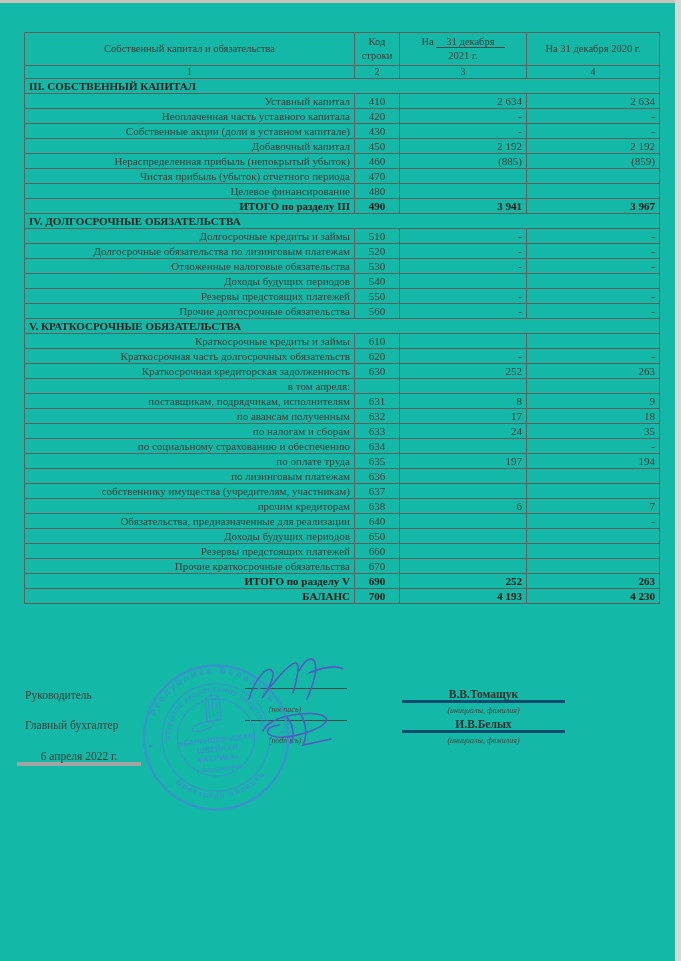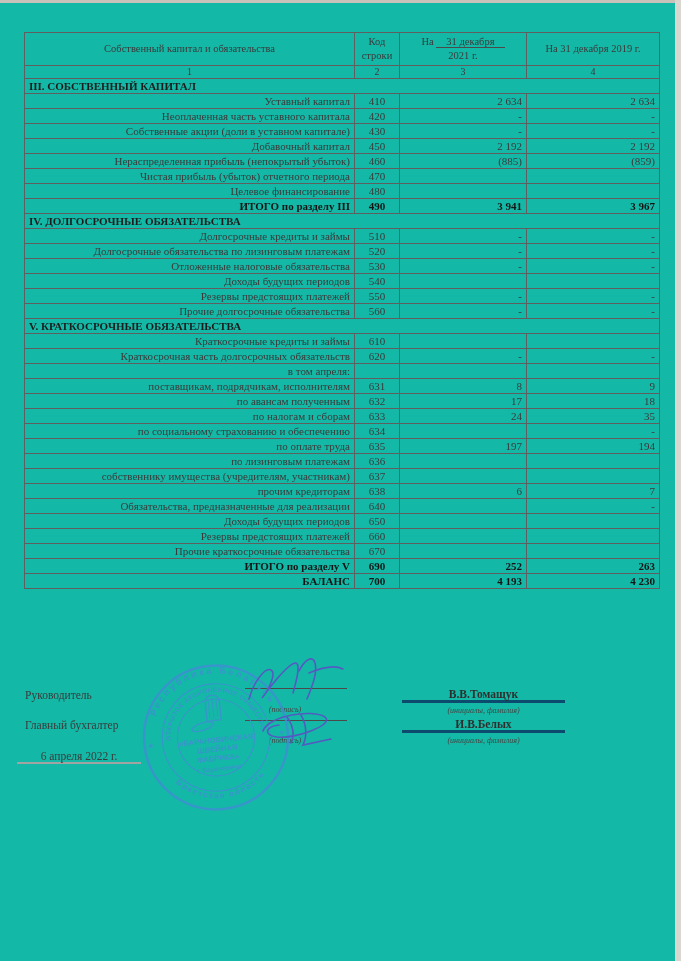--- a/index.html
+++ b/index.html
@@ -32,21 +32,21 @@
   td.lbl.ind1{padding-left:13px;}
   td.lbl.ind2{padding-left:34px;}
   td.code{text-align:center;}
   td.val{text-align:right;}
   tr.boldrow td{font-weight:bold;color:#151515;font-size:11px;}
 
   .footer-label{position:absolute;font-size:11.5px;color:#3a3a3a;}
   .sigline{position:absolute;border-bottom:1px solid #4a4a4a;}
   .caption{position:absolute;font-size:8px;font-style:italic;color:#444;text-align:center;}
   .name{position:absolute;font-size:11.5px;color:#2e2e2e;text-align:center;border-bottom:3px solid #0c4a6e;font-weight:bold;}
-  .datefield{position:absolute;font-size:11.5px;color:#3a3a3a;text-align:center;border-bottom:2px solid #a3a3a3;}
+  .datefield{position:absolute;font-size:11.5px;color:#3a3a3a;text-align:center;border-bottom:4px solid #a3a3a3;}
 
   .stamp{position:absolute;left:140px;top:660px;width:152px;height:155px;transform:rotate(-6deg);opacity:.85;}
   .ink{position:absolute;left:233px;top:655px;width:150px;height:100px;}
 </style>
 </head>
 <body>
 
 <div class="paper">
   <div class="edge-top"></div>
   <div class="edge-right"></div>
@@ -63,21 +63,21 @@
         <th>Собственный капитал и обязательства</th>
         <th>
           <span>Код</span><br>
           <span>строки</span>
         </th>
         <th>
           <div><span>На</span>
           <span class="u">31 декабря</span></div>
           <div>2021 г.</div>
         </th>
-        <th>На  31 декабря 2019 г.</th>
+        <th>На  31 декабря 2020 г.</th>
       </tr>
       <tr class="numrow">
         <td>1</td>
         <td>2</td>
         <td>3</td>
         <td>4</td>
       </tr>
     </thead>
     <tbody id="bs-body">
         <tr>
@@ -177,20 +177,26 @@
           <td class="lbl">Краткосрочные кредиты и займы</td>
           <td class="code">610</td>
           <td class="val"></td>
           <td class="val"></td>
         </tr>
         <tr>
           <td class="lbl">Краткосрочная часть долгосрочных обязательств</td>
           <td class="code">620</td>
           <td class="val">-</td>
           <td class="val">-</td>
+        </tr>
+        <tr>
+          <td class="lbl">Краткосрочная кредиторская задолженность</td>
+          <td class="code">630</td>
+          <td class="val">252</td>
+          <td class="val">263</td>
         </tr>
         <tr>
           <td class="lbl ind2">в том апреля:</td>
           <td class="code"></td>
           <td class="val"></td>
           <td class="val"></td>
         </tr>
         <tr>
           <td class="lbl ind1">поставщикам, подрядчикам, исполнителям</td>
           <td class="code">631</td>

